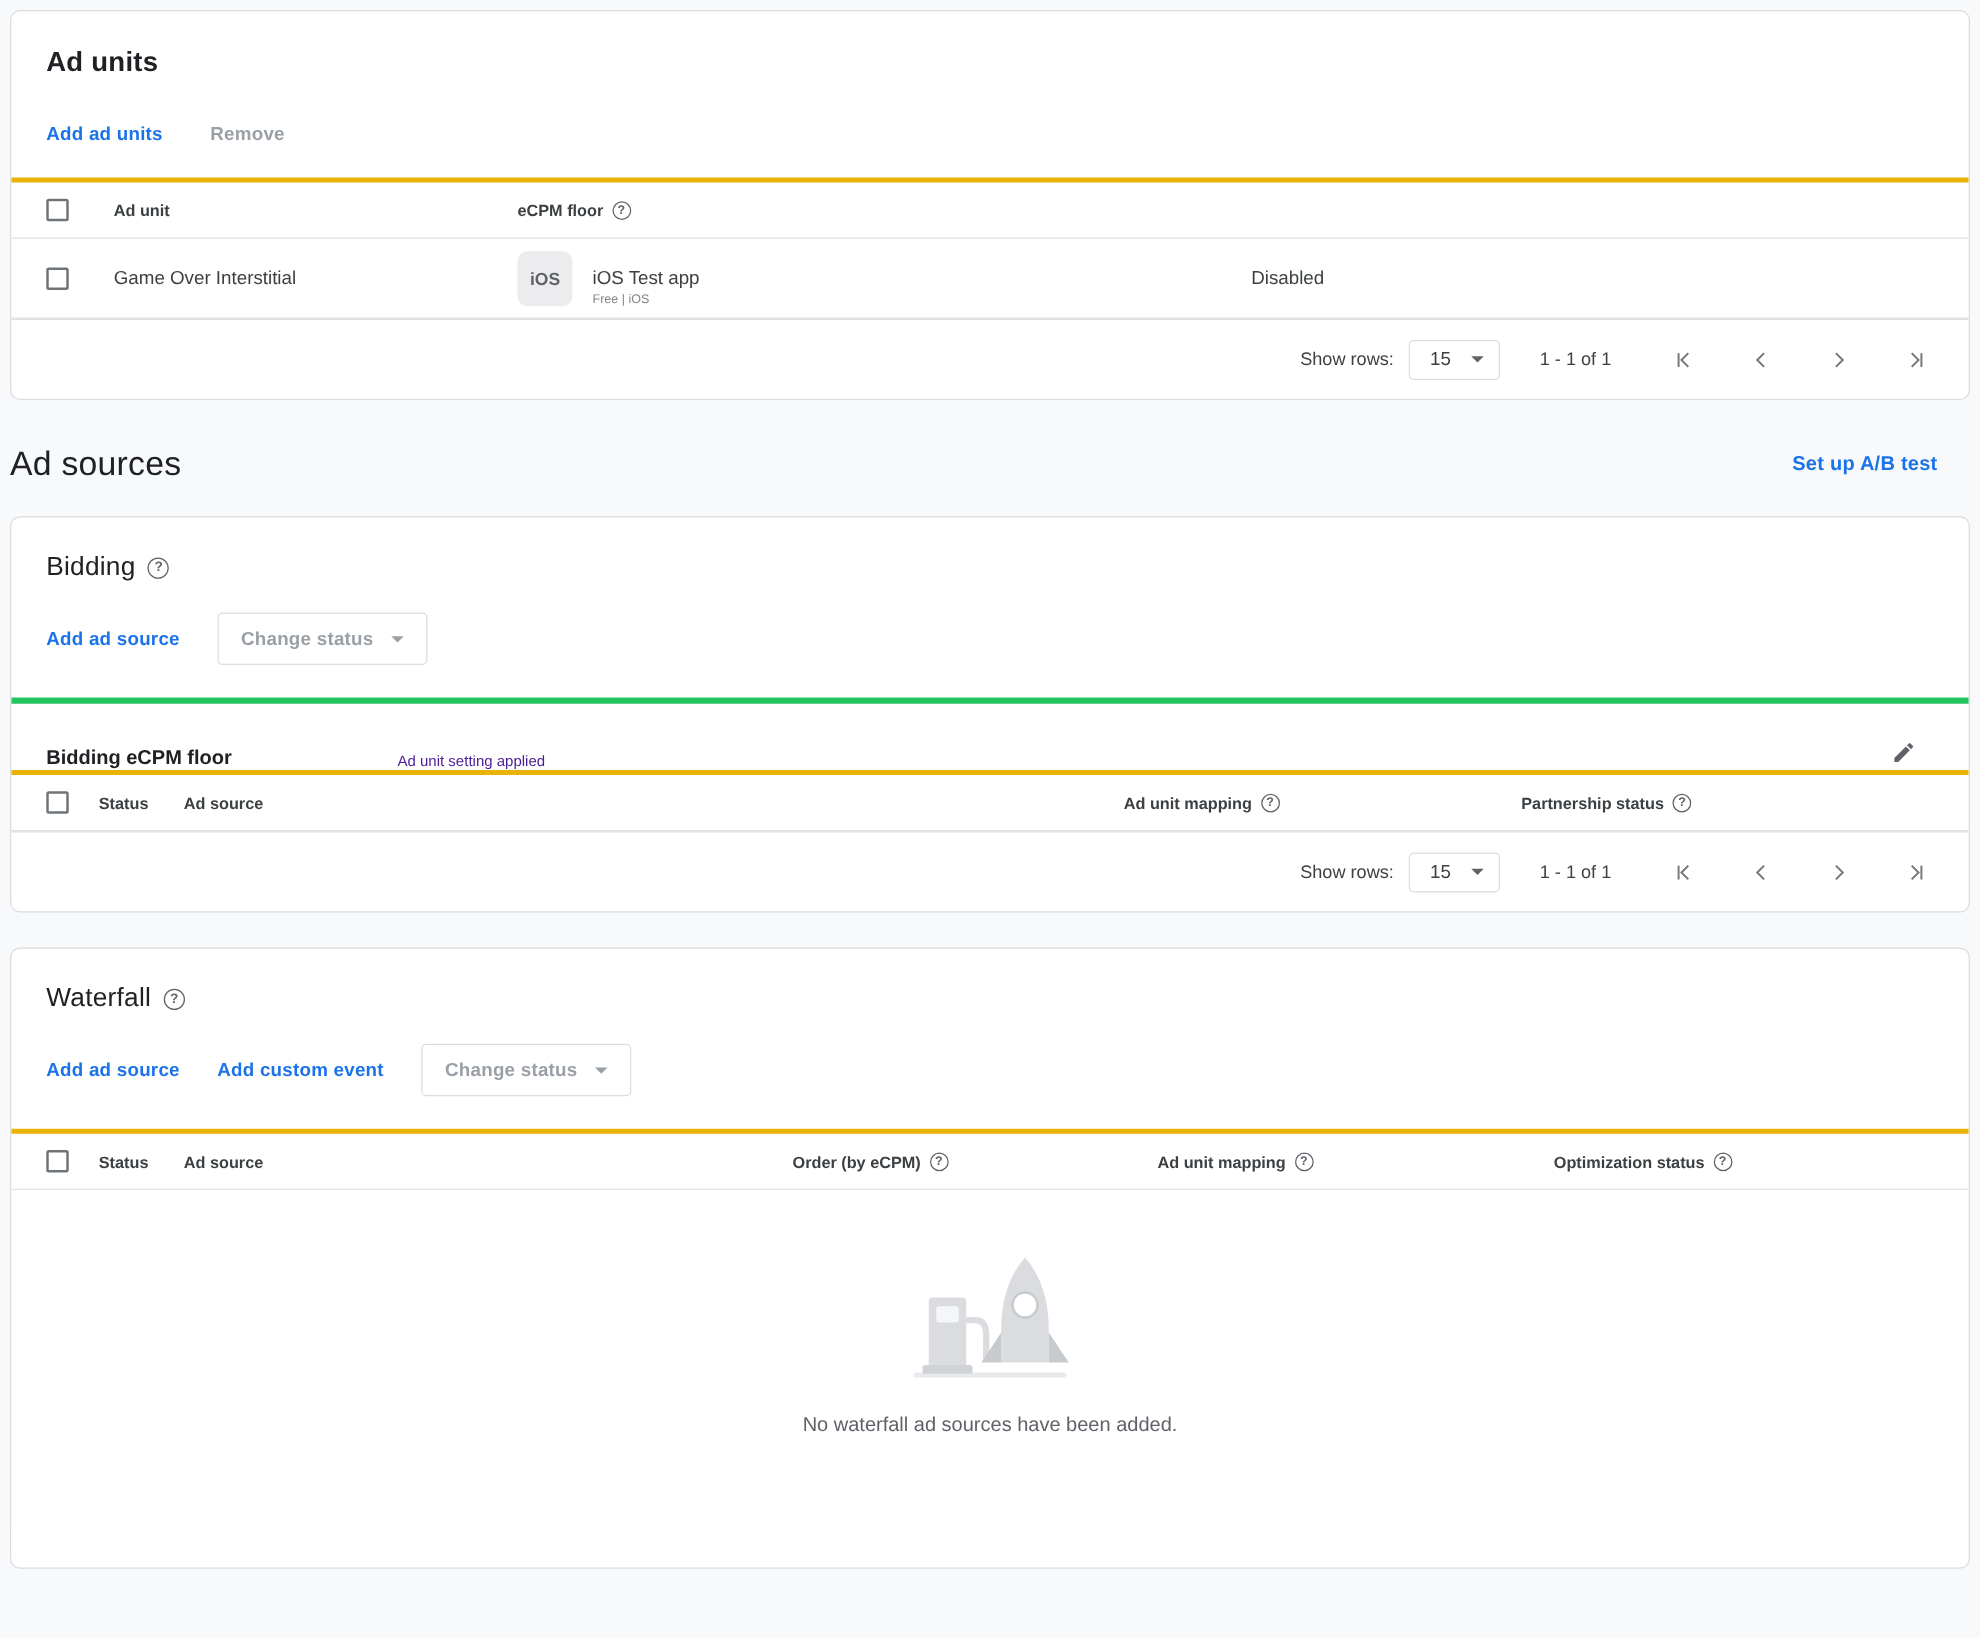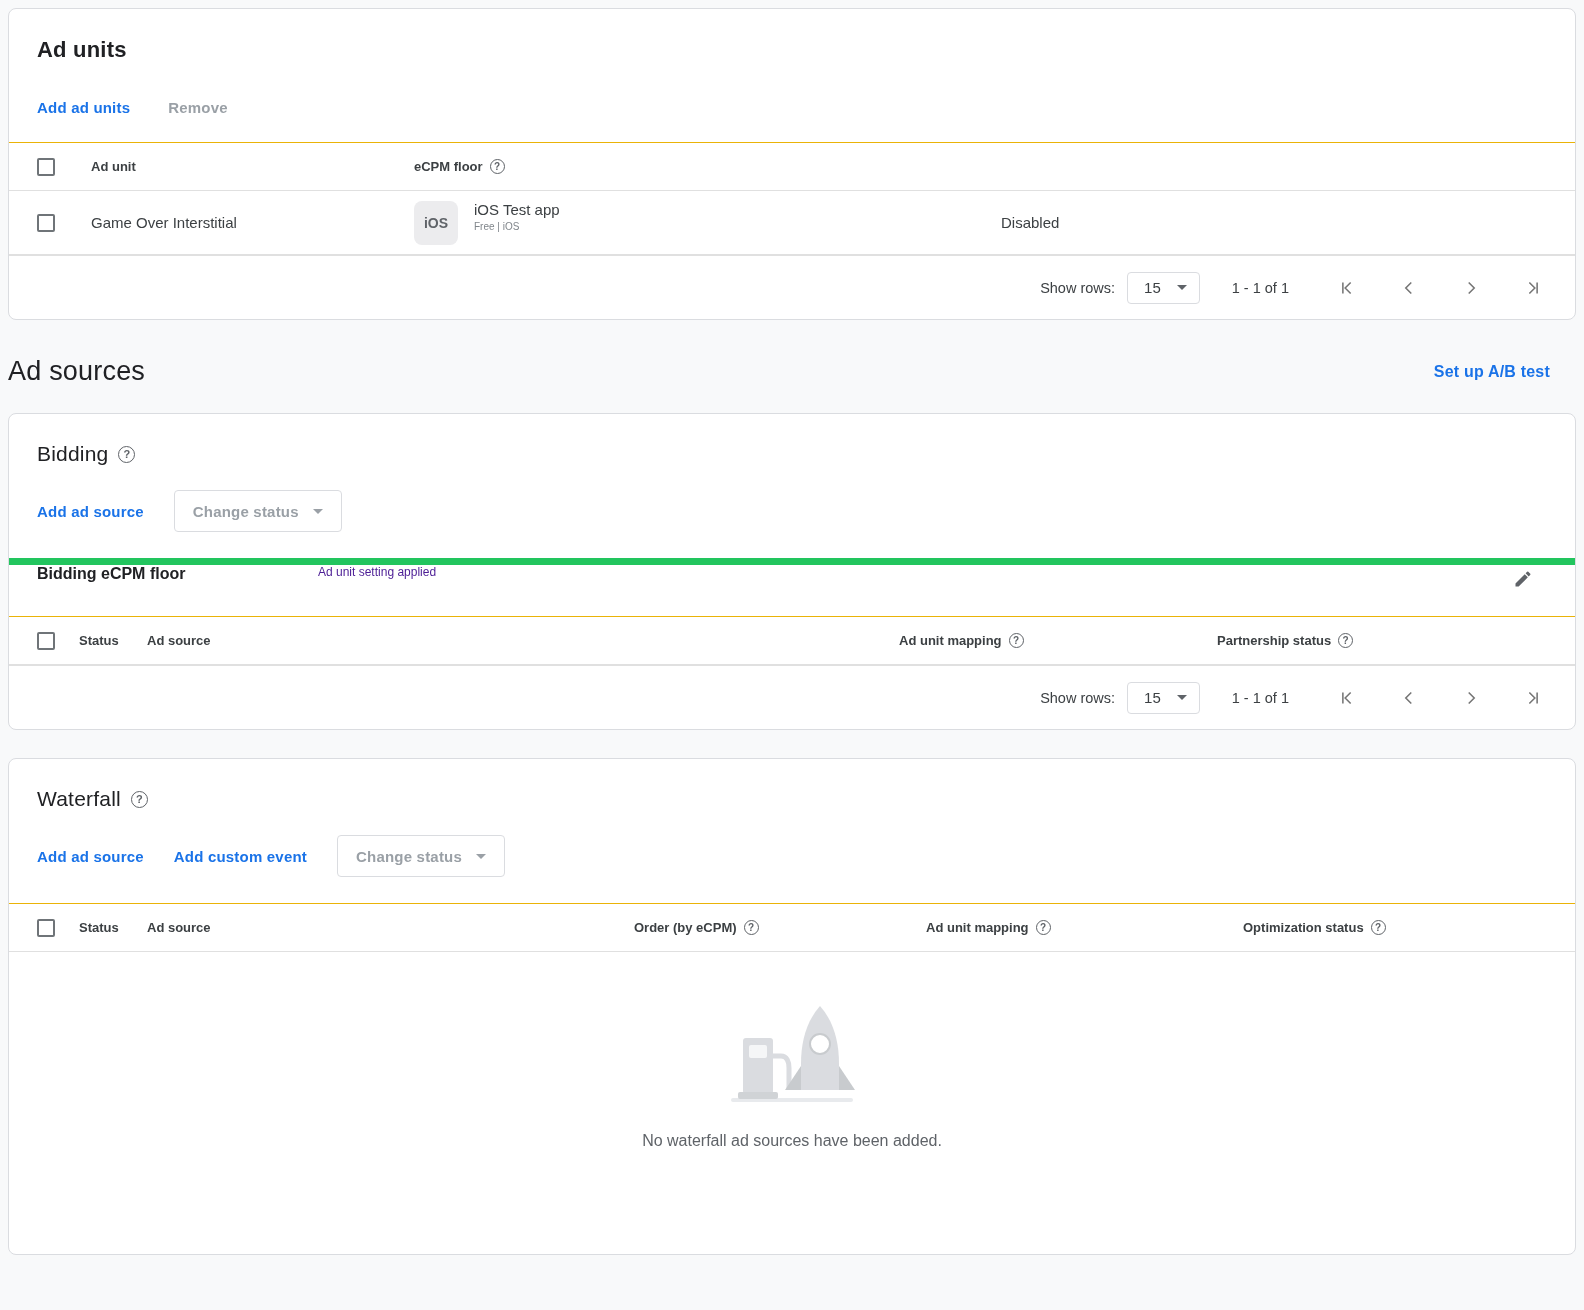--- a/index.html
+++ b/index.html
@@ -54,36 +54,36 @@
   .caret.gray { border-top-color:#9aa0a6; }
 
   .checkbox {
     display:inline-block; width:18px; height:18px;
     border:2px solid #6f7478; border-radius:2px; background:#fff; cursor:pointer;
   }
 
   
   .t-head {
     display:grid; align-items:center; height:49px;
-    border-top:1px solid #eab308; border-bottom:1px solid #e0e0e0;
+    border-top:4px solid #eab308; border-bottom:1px solid #e0e0e0;
     font-size:13px; font-weight:700; color:#3c4043;
   }
   .t-row {
     display:grid; align-items:center; height:64px;
     font-size:15px; color:#3c4043;
     border-bottom:1px solid #e0e0e0;
   }
   .grid-adunits   { grid-template-columns:82px 323px 587px 1fr; }
   .grid-bidding   { grid-template-columns:70px 68px 752px 318px 1fr; }
   .grid-waterfall { grid-template-columns:70px 68px 487px 292px 317px 1fr; }
   .cell-check { padding-left:28px; display:flex; align-items:center; }
   .th-flex { display:flex; align-items:center; gap:7px; }
   .muted { color:#5f6368; }
 
-  .app-cell { display:flex; align-items:flex-start; gap:16px; }
+  .app-cell { display:flex; align-items:flex-end; gap:16px; }
   .app-icon {
     width:44px; height:44px; border-radius:8px; background:#ececee;
     display:flex; align-items:center; justify-content:center;
     font-size:14px; font-weight:700; color:#5f6368;
   }
   .app-text { display:flex; flex-direction:column; gap:3px; }
   .app-name { font-size:15px; color:#3c4043; }
   .app-meta { font-size:10px; color:#80868b; }
   .status-icon-cell { padding-left:14px; display:flex; align-items:center; }
 
@@ -109,22 +109,22 @@
   
   .section-head {
     display:flex; align-items:center; justify-content:space-between;
     margin:36px 26px 26px 0;
   }
   .section-head h1 { font-size:27px; font-weight:400; color:#202124; letter-spacing:.2px; }
   .section-head .text-btn { font-size:16px; }
 
   
   .floor-row {
-    display:flex; align-items:flex-start;
-    border-top:7px solid #22c55e; height:58px; padding:0 38px 0 28px;
+    display:flex; align-items:flex-end;
+    border-top:5px solid #22c55e; height:58px; padding:0 38px 0 28px;
   }
   .floor-label { width:281px; font-size:16px; font-weight:700; color:#202124; }
   .floor-value { flex:1; font-size:12px; color:#4c1d95; }
   .icon-btn { background:none; border:none; padding:4px; cursor:pointer; display:flex; }
 
   
   .empty { text-align:center; padding:40px 0 104px; }
   .empty svg { display:block; margin:0 auto; }
   .empty-text { margin-top:20px; font-size:16px; color:#5f6368; }
 </style>

